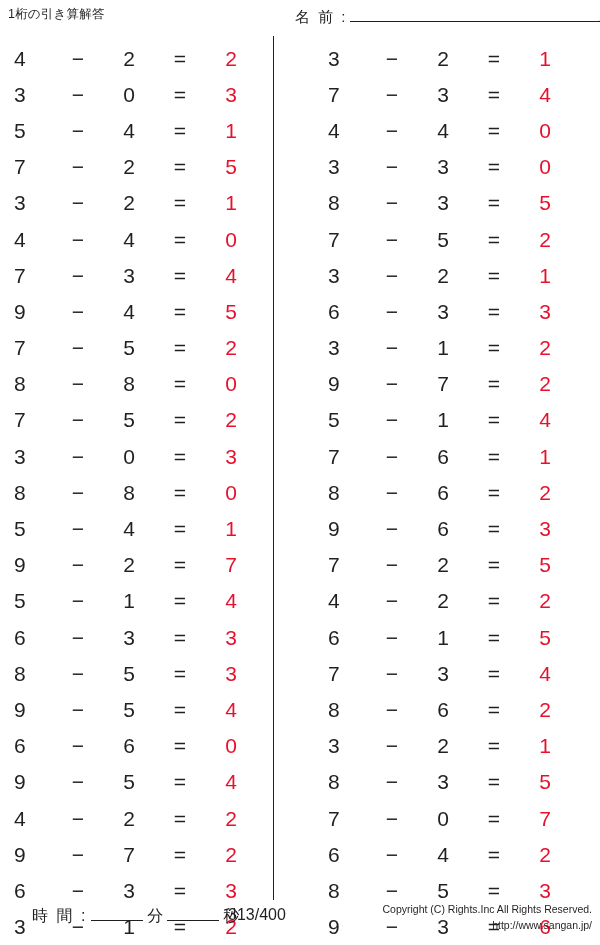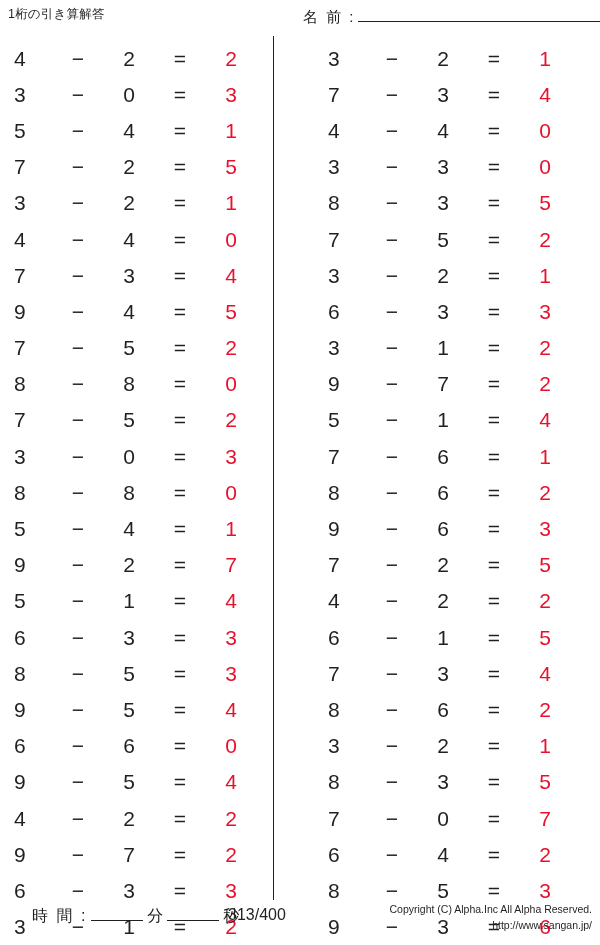--- a/index.html
+++ b/index.html
@@ -43,21 +43,20 @@
     position: absolute;
     left: 295px;
     top: 4px;
     display: flex;
     align-items: baseline;
     white-space: nowrap;
   }
   .name-label {
     font-size: 15px;
     letter-spacing: 2px;
-    margin-left: 8px;
   }
   .name-line {
     display: inline-block;
     width: 255px;
     border-bottom: 1px solid #231f20;
     height: 18px;
     margin-left: 2px;
   }
   .name-dot {
     font-size: 13px;
@@ -531,17 +530,17 @@
 
   <div class="footer">
     <div class="time-area">
       <span class="time-label">時 間 :</span>
       <span class="blank-line"></span>
       <span class="unit">分</span>
       <span class="blank-line"></span>
       <span class="unit">秒</span>
     </div>
     <div class="sheet-no">313/400</div>
-    <div class="copyright">Copyright (C) Alpha.Inc All Alpha Reserved.</div>
+    <div class="copyright">Copyright (C) Rights.Inc All Rights Reserved.</div>
     <div class="url">http://www.sangan.jp/</div>
   </div>
 
 </div>
 
 </body></html>

